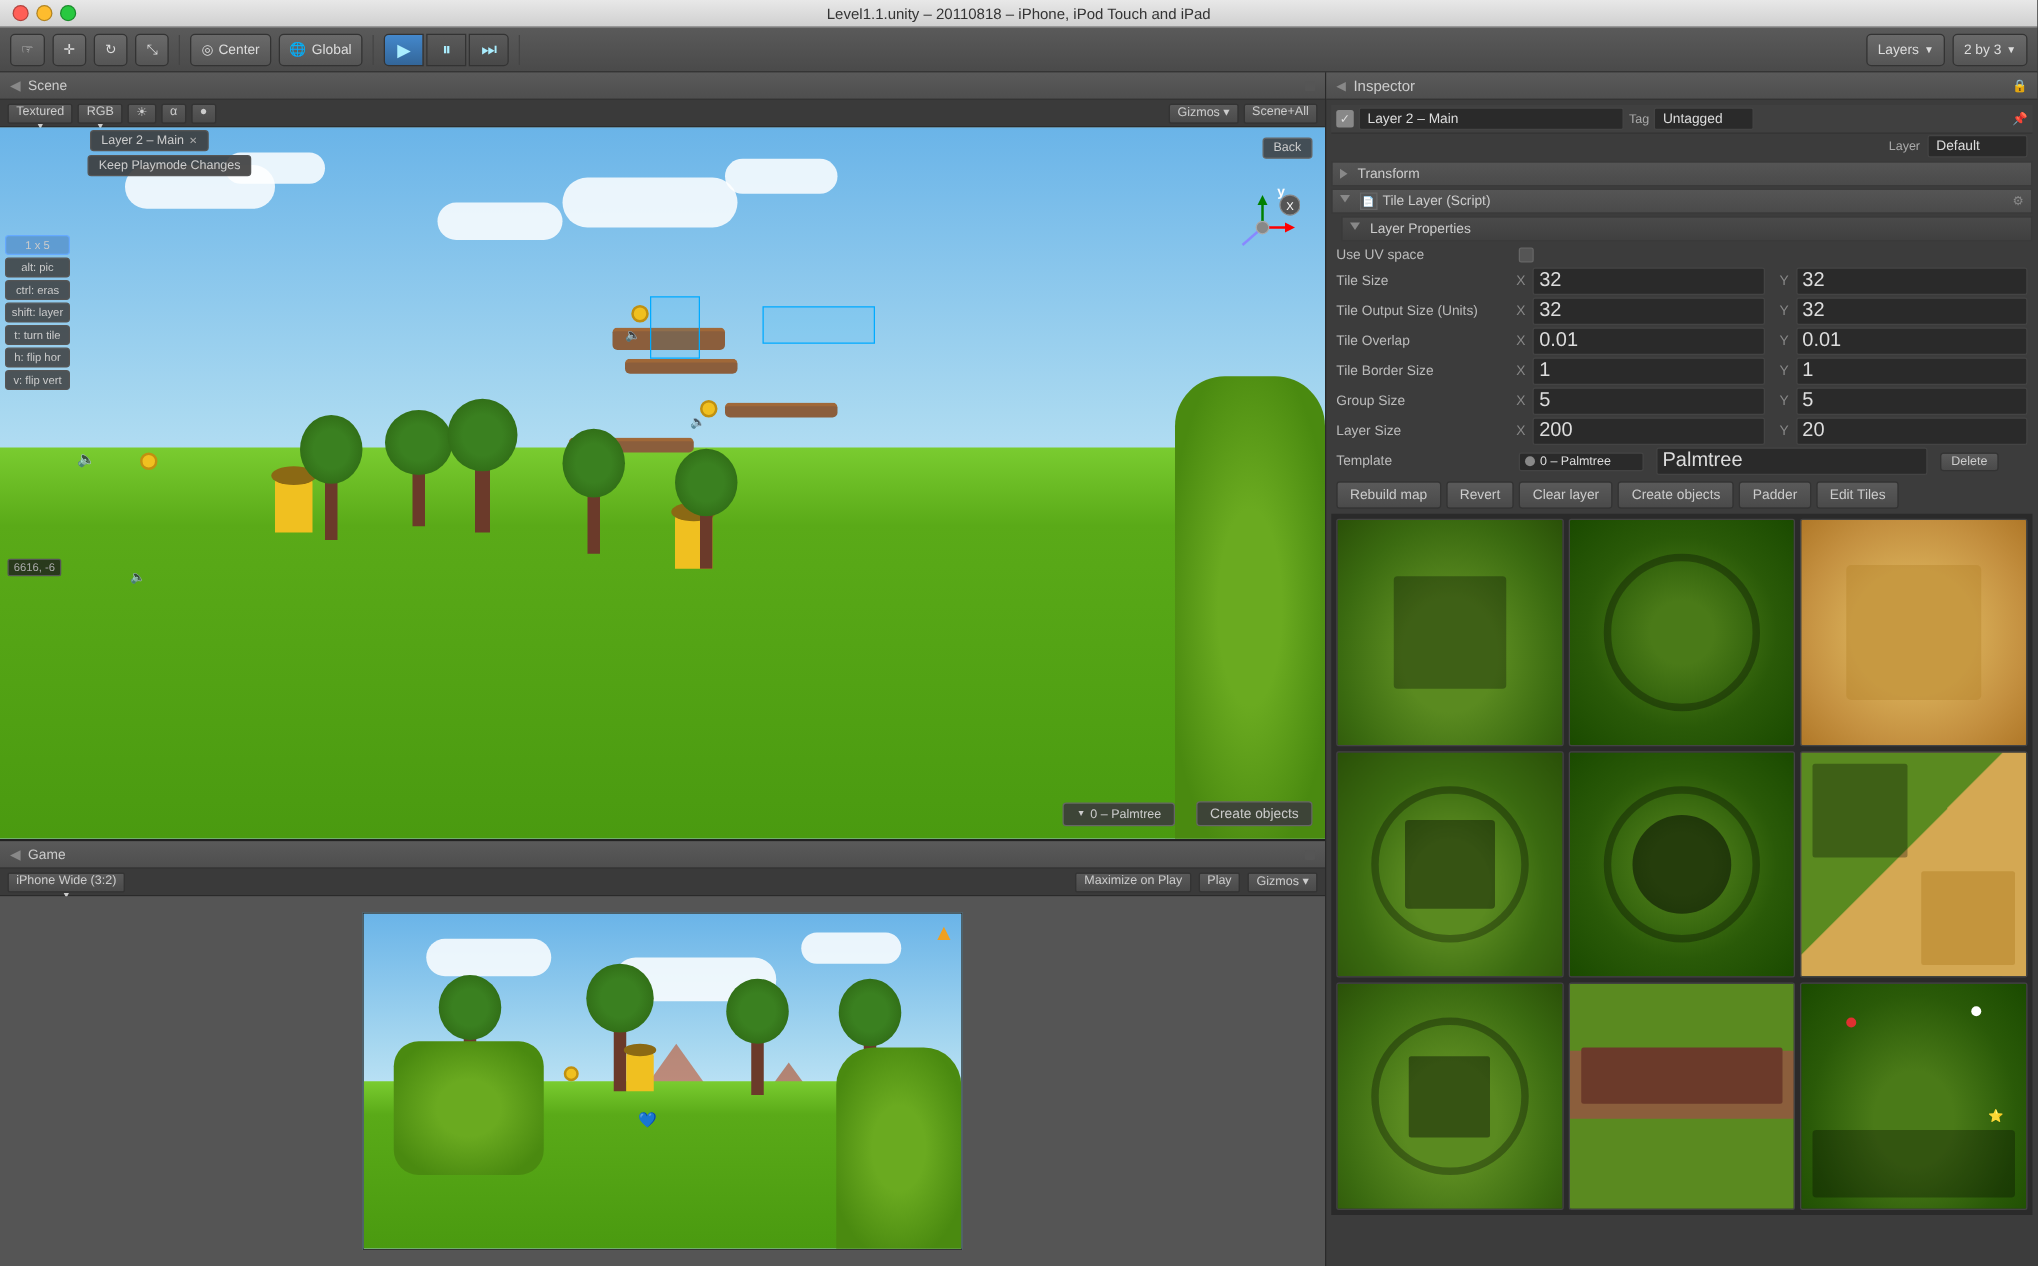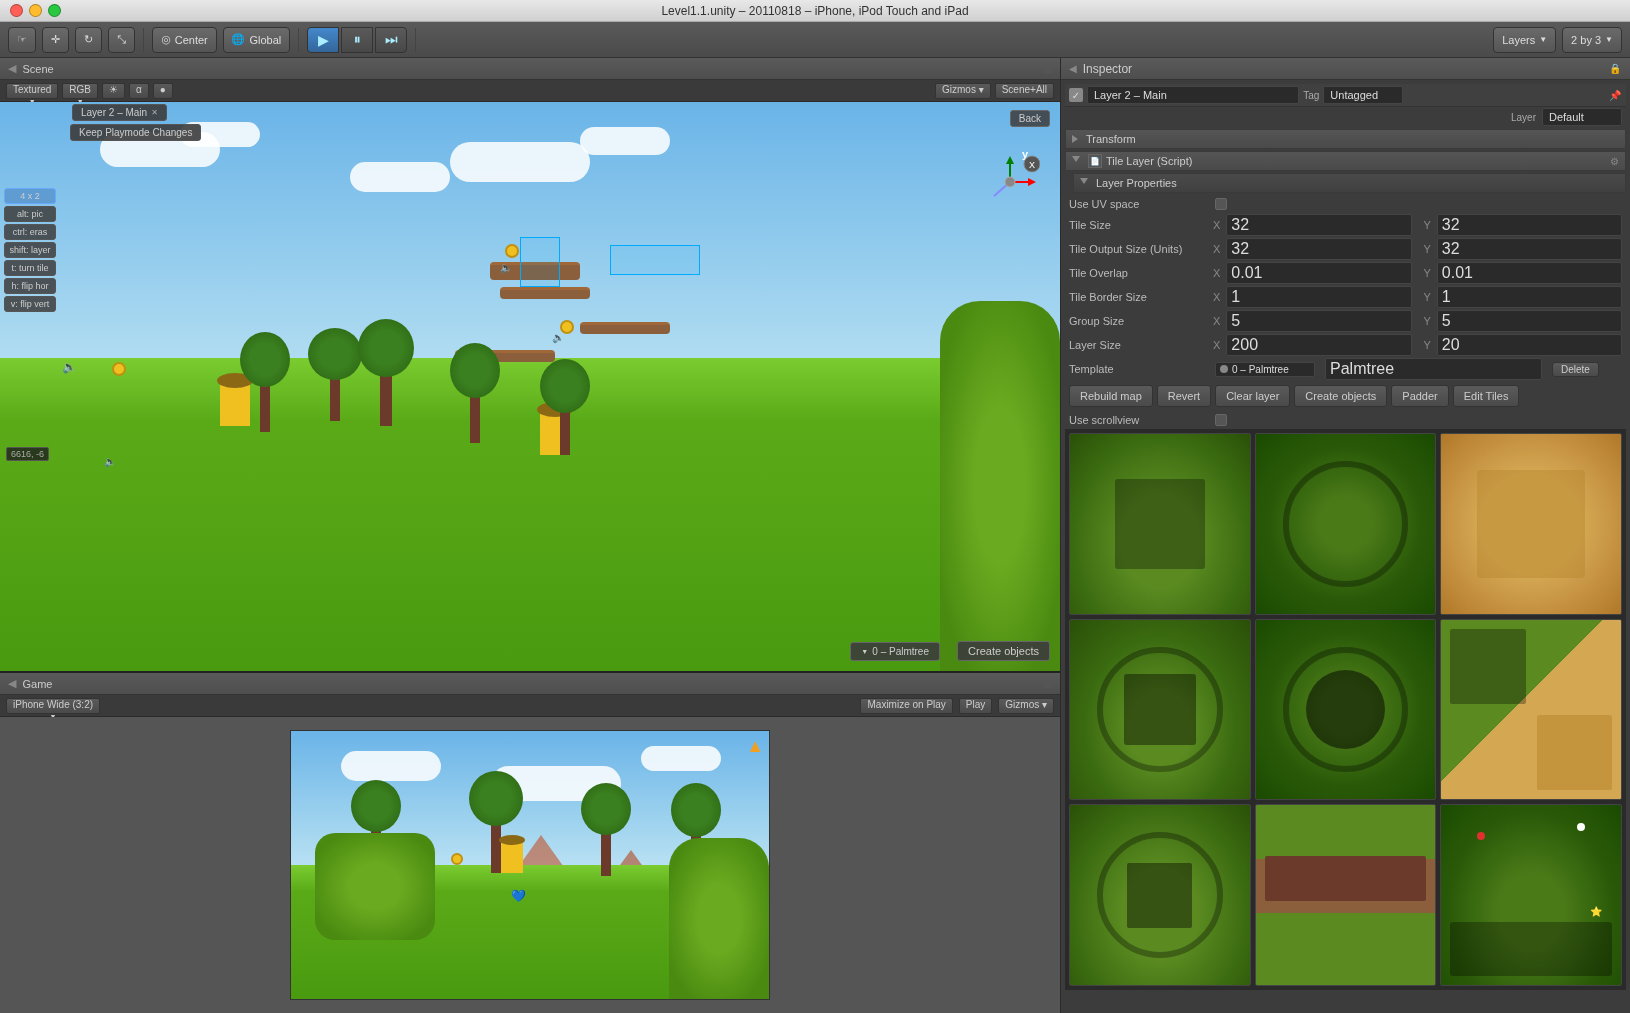--- a/index.html
+++ b/index.html
@@ -785,21 +785,21 @@
             </svg>
           </div>
 
           <div style="position:absolute;right:10px;top:8px;background:rgba(60,60,60,0.85);border:1px solid #666;border-radius:3px;padding:2px 8px;font-size:10px;color:#ccc;cursor:pointer">Back</div>
 
           <div style="position:absolute;left:6px;top:345px;background:rgba(30,30,30,0.8);border:1px solid #555;border-radius:2px;padding:1px 4px;font-size:9px;color:#aaa">6616, -6</div>
         </div>
 
         <div class="left-toolbar-overlay">
           <div style="height:80px"></div>
-          <div class="overlay-btn active">4 x 2</div>
+          <div class="overlay-btn active">1 x 5</div>
           <div class="overlay-btn">alt: pic</div>
           <div class="overlay-btn">ctrl: eras</div>
           <div class="overlay-btn">shift: layer</div>
           <div class="overlay-btn">t: turn tile</div>
           <div class="overlay-btn">h: flip hor</div>
           <div class="overlay-btn">v: flip vert</div>
         </div>
 
         <div class="ctrl-tab-bar">
           <div class="ctrl-tab">
@@ -1003,24 +1003,20 @@
 
       <div class="action-buttons">
         <button class="action-btn">Rebuild map</button>
         <button class="action-btn">Revert</button>
         <button class="action-btn">Clear layer</button>
         <button class="action-btn">Create objects</button>
         <button class="action-btn">Padder</button>
         <button class="action-btn">Edit Tiles</button>
       </div>
 
-      <div class="insp-row">
-        <span class="insp-label">Use scrollview</span>
-        <div class="checkbox"></div>
-      </div>
 
       <div class="tile-palette">
 
         <div class="tile-cell" style="background:radial-gradient(ellipse at 50% 60%,#5a8a20 30%,#3a6a10 70%,#2a5008 100%)">
           <div class="tile-inner-square"></div>
         </div>
         <div class="tile-cell" style="background:radial-gradient(ellipse at 50% 50%,#4a7a18 20%,#2a5a08 60%,#1a4a00 100%)">
           <div class="tile-ring"></div>
         </div>
         <div class="tile-cell" style="background:radial-gradient(ellipse at 50% 50%,#d4a853 40%,#c49040 70%,#b07828 100%)">

